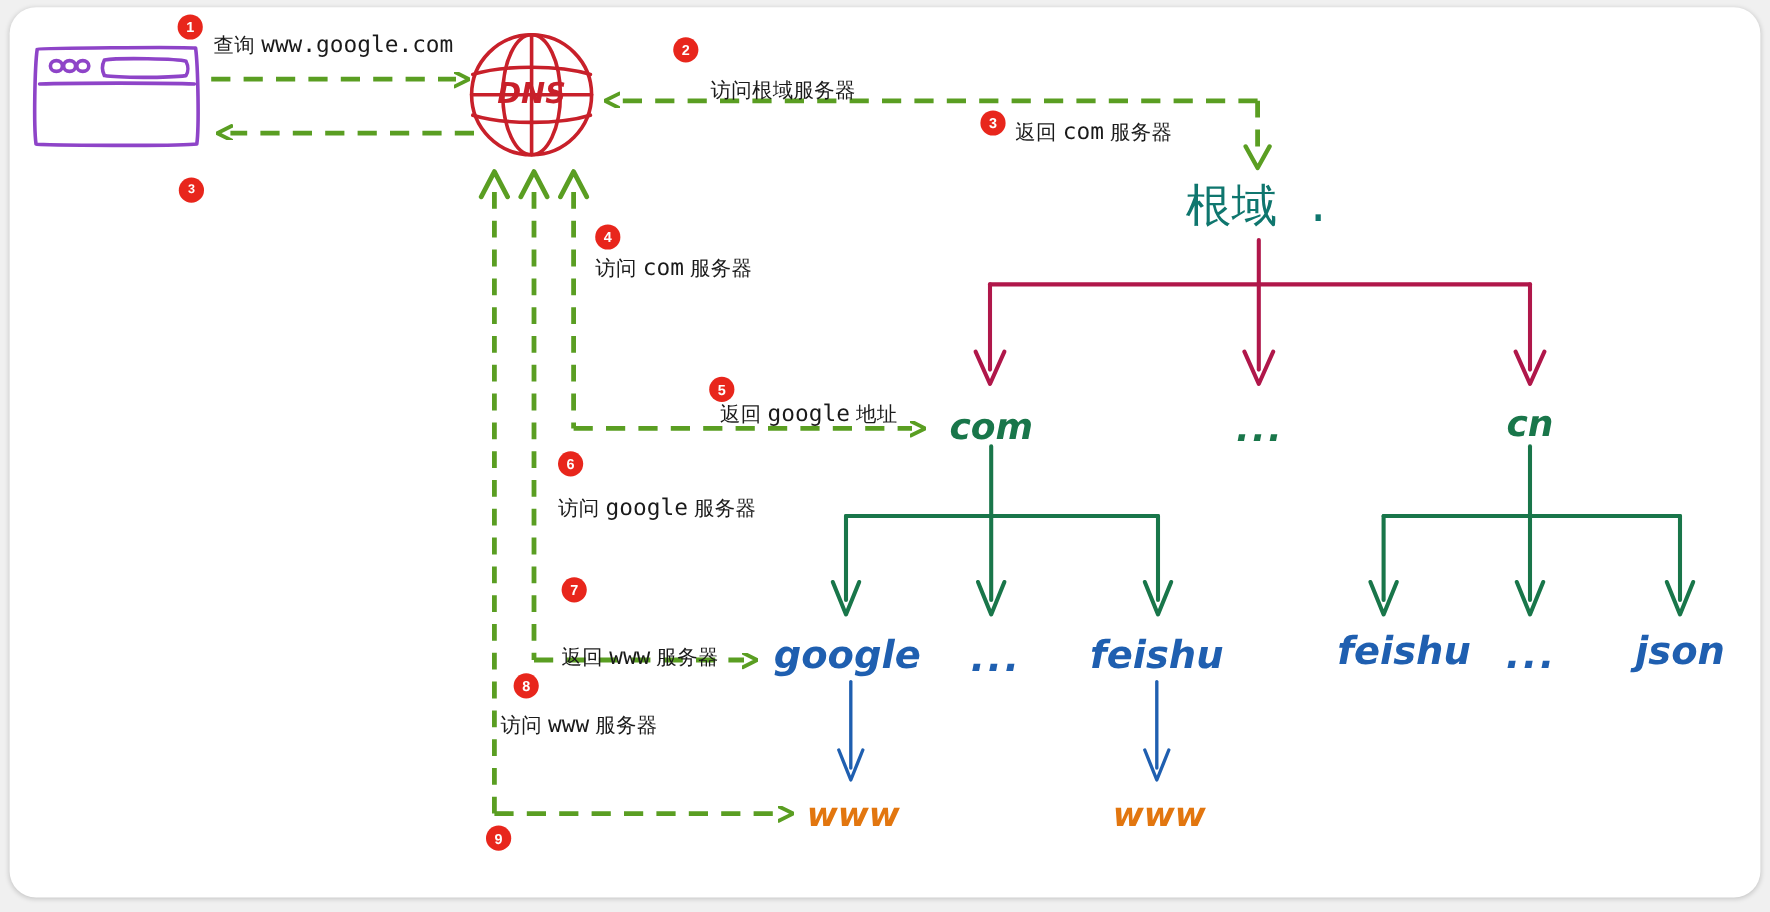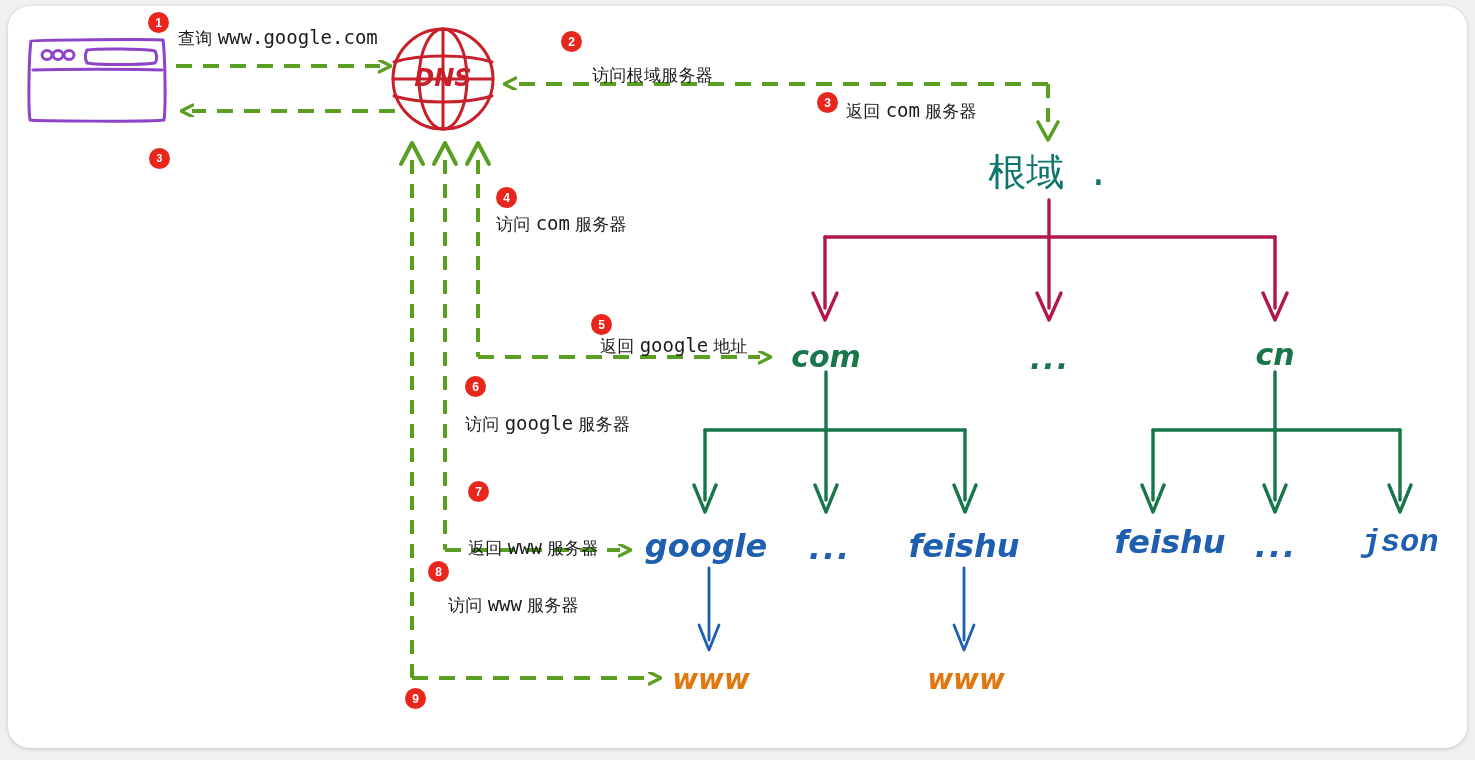--- a/index.html
+++ b/index.html
@@ -194,21 +194,21 @@
   <div class="node node-tld" style="left:826px; top:356px;">com</div>
   <div class="node node-tld dots" style="left:1050px; top:358px;">...</div>
   <div class="node node-tld" style="left:1275px; top:354px;">cn</div>
 
   <div class="node node-sld" style="left:706px; top:546px;">google</div>
   <div class="node node-sld dots" style="left:830px; top:548px;">...</div>
   <div class="node node-sld" style="left:964px; top:546px;">feishu</div>
 
   <div class="node node-sld" style="left:1154px; top:542px;margin-left:16px;">feishu</div>
   <div class="node node-sld dots" style="left:1276px; top:546px;">...</div>
-  <div class="node node-sld" style="left:1400px; top:542px;font-family:Liberation Mono, monospace;">json</div>
+  <div class="node node-sld" style="left:1400px; top:542px;">json</div>
 
   <div class="node node-www" style="left:711px; top:679px;">www</div>
   <div class="node node-www" style="left:966px; top:679px;">www</div>
 
   <div class="badge" style="left:148px; top:12px;">1</div>
   <div class="lbl" style="left:178px; top:26px;">查询 <span class="mono">www.google.com</span></div>
 
   <div class="badge" style="left:561px; top:31px;">2</div>
   <div class="lbl" style="left:592px; top:64px;">访问根域服务器</div>
 
@@ -221,18 +221,18 @@
   <div class="badge" style="left:591px; top:314px;">5</div>
   <div class="lbl" style="left:600px; top:334px;">返回 <span class="mono">google</span> 地址</div>
 
   <div class="badge" style="left:465px; top:376px;">6</div>
   <div class="lbl" style="left:465px; top:412px;">访问 <span class="mono">google</span> 服务器</div>
 
   <div class="badge" style="left:468px; top:481px;">7</div>
   <div class="lbl" style="left:468px; top:536px;text-align:center;">返回 <span class="mono">www</span> 服务器</div>
 
   <div class="badge" style="left:428px; top:561px;">8</div>
-  <div class="lbl" style="left:448px; top:593px;">访问 <span class="mono">www</span> 服务器</div>
+  <div class="lbl" style="left:417px; top:593px;">访问 <span class="mono">www</span> 服务器</div>
 
   <div class="badge" style="left:405px; top:688px;">9</div>
 
   <div class="badge wide" style="left:149px; top:148px;">3</div>
 </div>
 
 </body></html>

